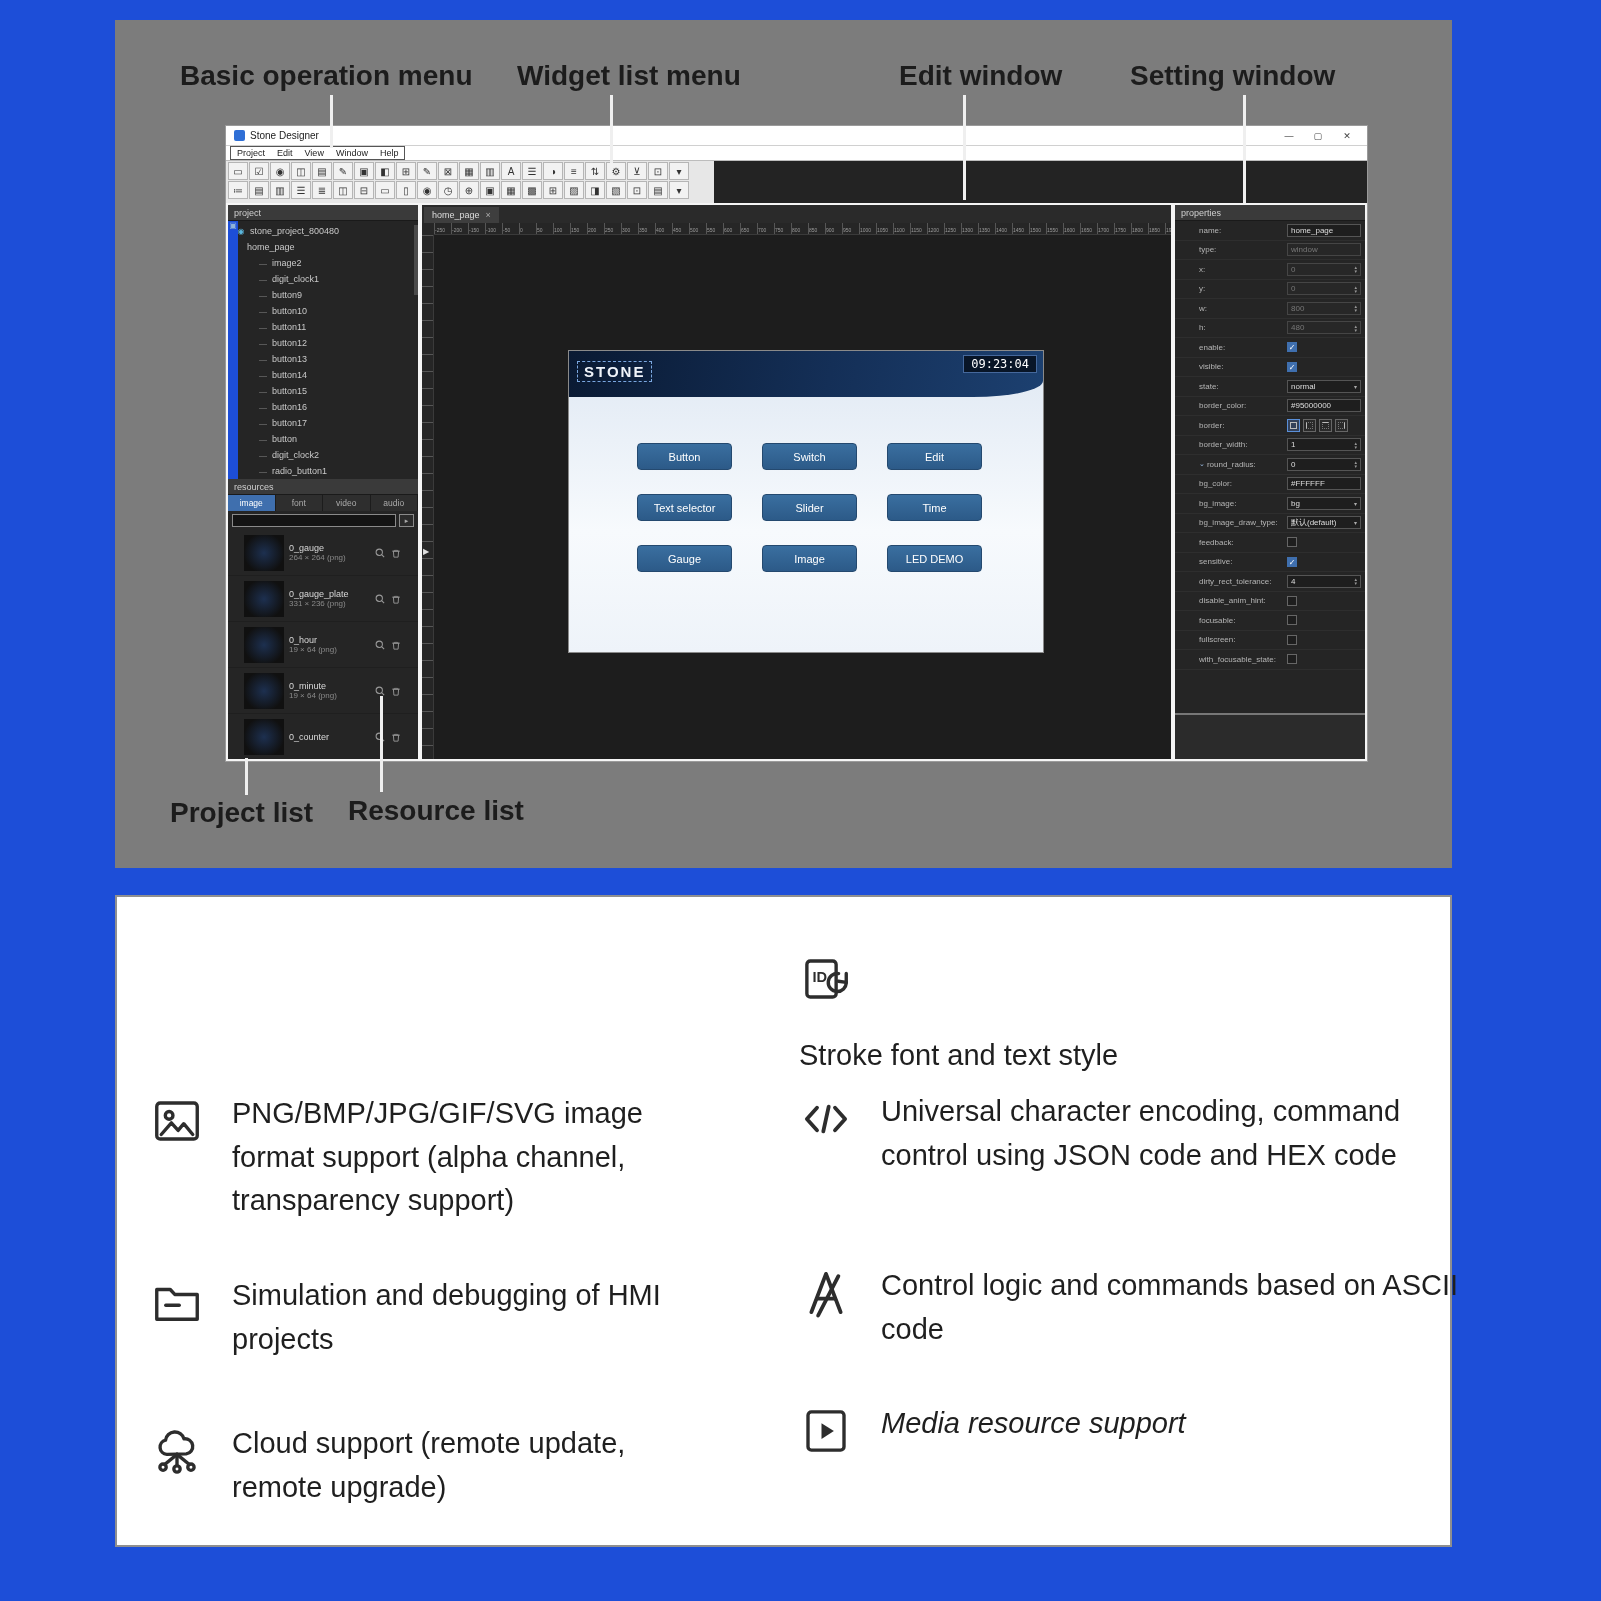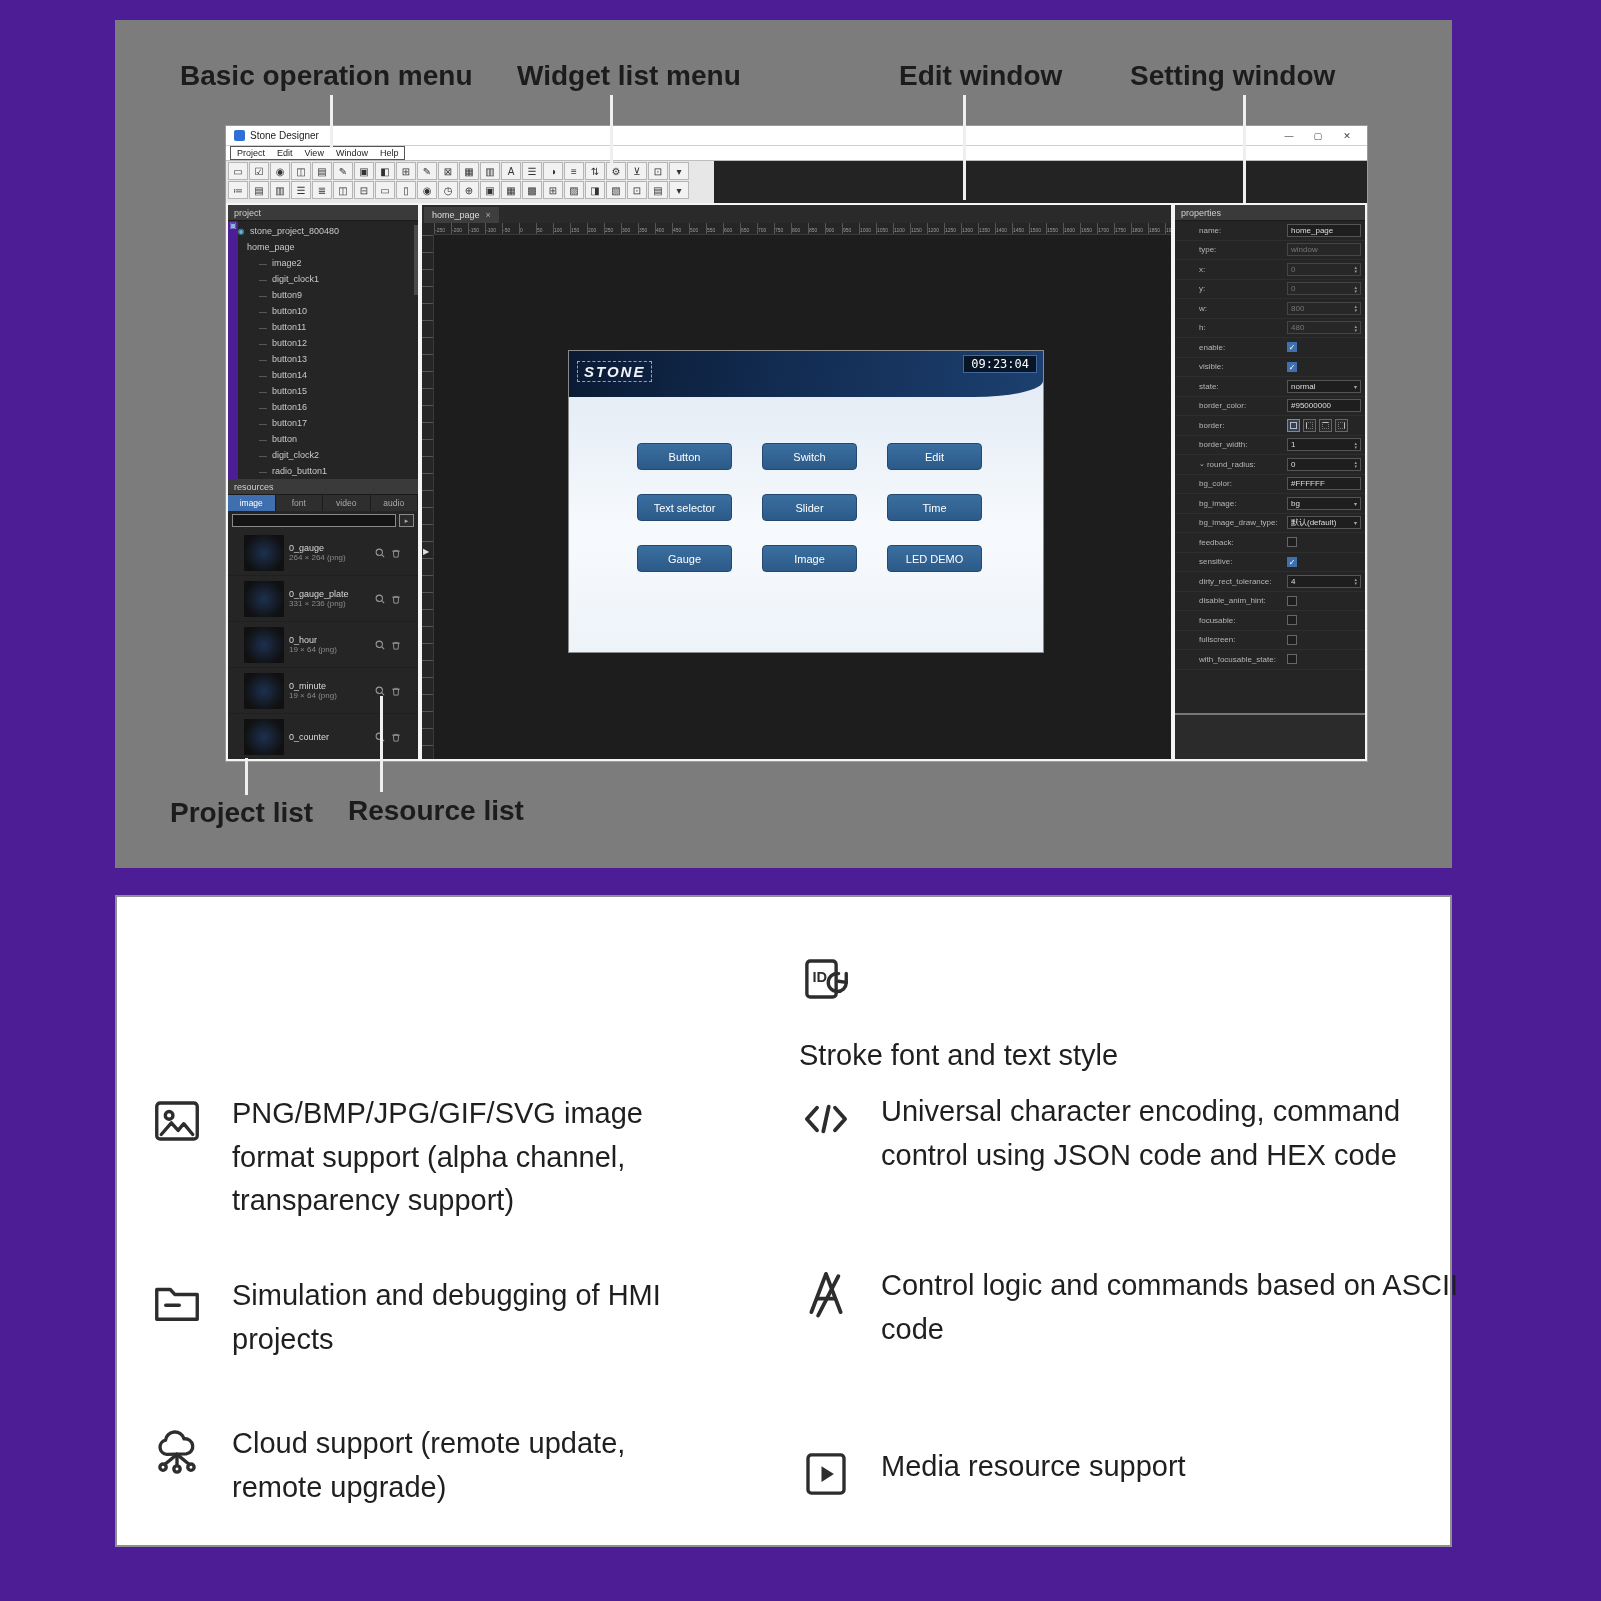--- a/index.html
+++ b/index.html
@@ -1,19 +1,19 @@
 <!DOCTYPE html>
 <html><head>
 <meta charset="utf-8">
 <style>
   * { box-sizing: border-box; margin: 0; padding: 0; }
   html,body { background:#ffffff; }
   body { width:1601px; height:1601px; font-family:"Liberation Sans", sans-serif; position:relative; }
 
-  .page { position:absolute; inset:0; background:#4c1d95; }
+  .page { position:absolute; inset:0; background:#1d4ed8; }
 
   
   .hero { position:absolute; left:115px; top:20px; width:1337px; height:848px; background:#7c7c7c; }
 
   .callout { position:absolute; font-weight:bold; font-size:28px; color:#1c1c1c; white-space:nowrap; }
   .cline { position:absolute; width:3px; background:#efefef; z-index:40; }
 
   
   .app { position:absolute; left:110px; top:105px; width:1143px; height:637px; background:#2b2b2b; border:1px solid #9a9a9a; z-index:10; }
 
@@ -67,21 +67,21 @@
   .tab-close { color:#aaa; font-size:9px; }
   .ruler-corner { position:absolute; left:0; top:18px; width:12px; height:12px; background:#262626; }
   .ruler-h { position:absolute; left:12px; top:18px; right:0; height:12px; background:#262626; display:flex; overflow:hidden; border-bottom:1px solid #3a3a3a; }
   .tick { width:17px; flex:none; border-left:1px solid #565656; font-size:5px; color:#9a9a9a; padding-top:4px; overflow:hidden; text-align:left; }
   .ruler-v { position:absolute; left:0; top:30px; bottom:0; width:12px; background:#262626; border-right:1px solid #3a3a3a;
              background-image:repeating-linear-gradient(180deg,#565656 0 1px, transparent 1px 17px); }
   .collapse-arrow { position:absolute; left:1px; top:342px; color:#e0e0e0; font-size:8px; z-index:3; }
 
   .preview { position:absolute; left:146px; top:145px; width:476px; height:303px; background:linear-gradient(180deg,#dfe8f3 0%, #f7fafd 60%, #eef3f9 100%); border:1px solid #8a8a8a; }
   .pv-header { height:46px; background:linear-gradient(100deg,#0a1a33 0%, #142f57 55%, #1c4070 100%); position:relative; border-bottom-right-radius:70px 16px; }
-  .pv-logo { position:absolute; left:8px; top:10px; font-size:15px; font-weight:bold; letter-spacing:2px; color:#f0f4fa; border:1px dashed #7aa7e0; padding:1px 6px;font-style:italic; }
+  .pv-logo { position:absolute; left:8px; top:10px; font-size:15px; font-weight:bold; letter-spacing:2px; color:#f0f4fa; border:1px dashed #7aa7e0; padding:1px 6px; }
   .pv-time { position:absolute; right:6px; top:4px; background:#081527; border:1px solid #45689c; color:#fff; font-size:12px; font-family:"DejaVu Sans Mono", monospace; padding:1px 7px; }
   .pv-grid { position:absolute; left:68px; top:92px; display:grid; grid-template-columns:repeat(3, 95px); column-gap:30px; row-gap:24px; }
   .pv-btn { height:27px; background:linear-gradient(180deg,#3a6fa0,#2c5a88); border:1px solid #24496f; border-radius:4px; color:#fff; font-size:11px; display:flex; align-items:center; justify-content:center; }
 
   
   .props-panel { width:194px; flex:none; border:2px solid #f5f5f5; background:#252525; display:flex; flex-direction:column; overflow:hidden; }
   .props-rows { flex:none; }
   .prop-row { height:19.5px; display:flex; align-items:center; padding:0 4px 0 24px; border-bottom:1px solid #2e2e2e; }
   .prop-label { width:88px; flex:none; font-size:8px; color:#b5b5b5; white-space:nowrap; overflow:hidden; display:flex; align-items:center; gap:2px; }
   .expander { color:#9fc0e8; font-size:7px; }
@@ -735,21 +735,21 @@
 
     <div class="feature" style="left:682px; top:367px;">
       <svg class="f-icon" viewBox="0 0 24 24" fill="none" stroke="#2d2d2d" stroke-width="1.7" stroke-linejoin="round" stroke-linecap="round">
         <path d="M5.5 20.5 L12 3.5 L18.5 20.5"></path>
         <line x1="8" y1="14.5" x2="16" y2="14.5"></line>
         <line x1="17.5" y1="4.5" x2="8.5" y2="22"></line>
       </svg>
       <div class="f-text w-right">Control logic and commands based on ASCII code</div>
     </div>
 
-    <div class="feature" style="left:682px; top:548px;">
+    <div class="feature" style="left:682px; top:505px;font-style:italic;">
       <svg class="f-icon" viewBox="0 0 24 24" fill="none" stroke="#2d2d2d" stroke-width="1.5" stroke-linejoin="round" stroke-linecap="round">
         <rect x="4" y="3.5" width="16" height="17" rx="1.5"></rect>
         <path d="M10 8.5 L15.5 12 L10 15.5 Z" fill="#2d2d2d" stroke="none"></path>
       </svg>
       <div class="f-text w-right">Media resource support</div>
     </div>
 
   </div>
 </div>
 

